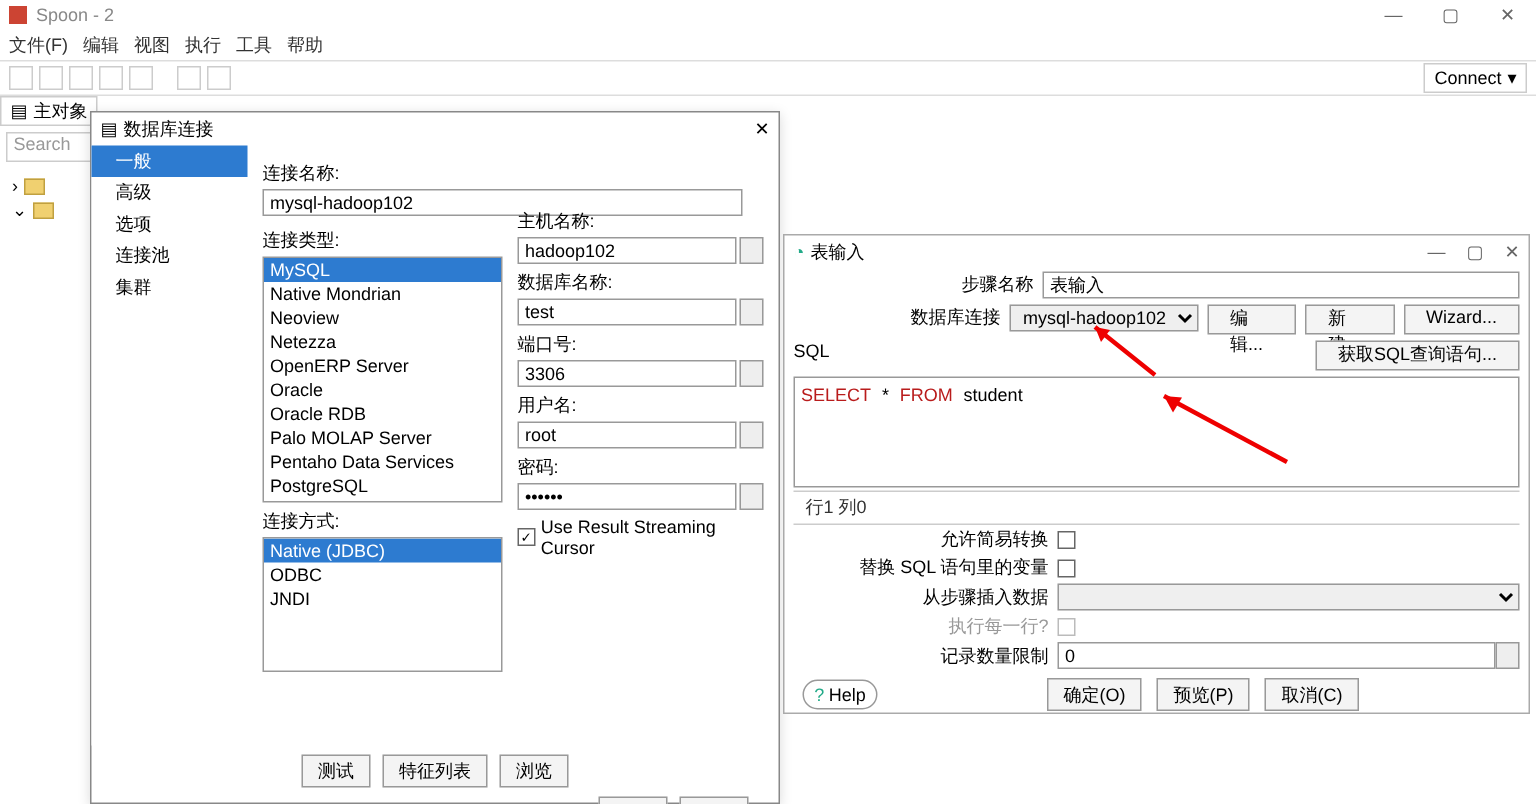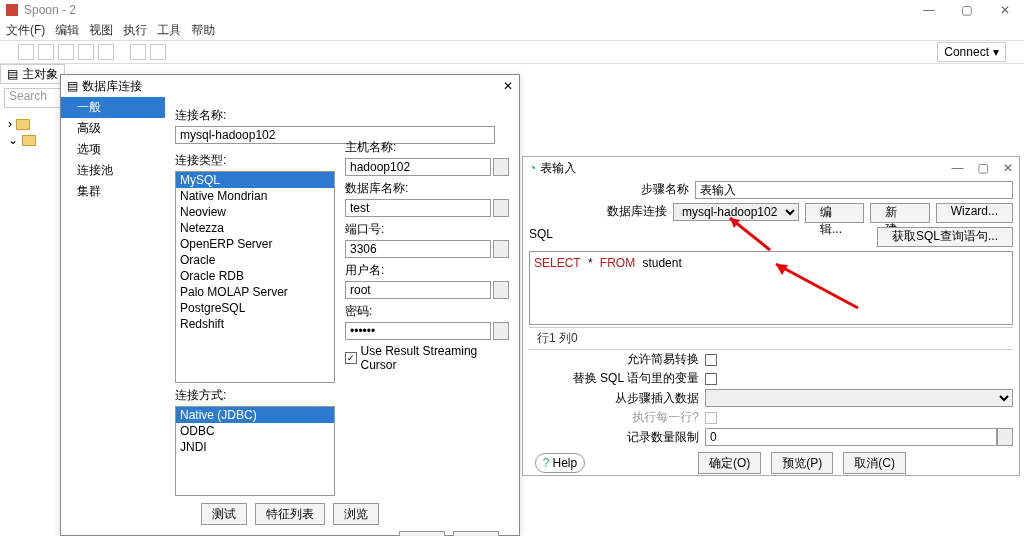--- a/index.html
+++ b/index.html
@@ -5,21 +5,21 @@
 * { box-sizing: border-box; font-family: "Microsoft YaHei", "Segoe UI", sans-serif; font-size: 12px; }
 body { margin: 0; background: #fff; width: 1024px; height: 536px; position: relative; overflow: hidden; }
 
 .titlebar { height: 20px; background: #fff; display: flex; align-items: center; padding: 0 6px; color: #888; }
 .titlebar .icon { width: 12px; height: 12px; background: #c43; margin-right: 6px; }
 .winbtns { position: absolute; top: 0; right: 0; display: flex; }
 .winbtns span { width: 38px; height: 20px; display: flex; align-items: center; justify-content: center; color: #666; }
 
 .menubar { height: 20px; display: flex; align-items: center; padding: 0 6px; gap: 10px; color: #333; }
 
-.toolbar { height: 24px; border-top: 1px solid #ddd; border-bottom: 1px solid #ddd; display: flex; align-items: center; padding: 0 18px; gap: 4px; }
+.toolbar { height: 24px; border-top: 1px solid #ddd; border-bottom: 1px solid #ddd; display: flex; align-items: center; padding: 0 6px; gap: 4px; }
 .tbicon { width: 16px; height: 16px; border: 1px solid #ccc; }
 .connect { margin-left: auto; padding: 2px 6px; border: 1px solid #ccc; display: flex; align-items: center; gap: 4px; }
 
 .leftpanel { position: absolute; left: 0; top: 64px; width: 200px; }
 .tab { height: 20px; border: 1px solid #ccc; padding: 2px 6px; display: inline-flex; align-items: center; gap: 4px; }
 .search { width: 180px; height: 20px; border: 1px solid #ccc; margin: 4px; padding: 0 4px; color: #999; }
 .tree { padding: 4px 8px; }
 .tree .row { display: flex; align-items: center; gap: 4px; padding: 1px 0; }
 .fold { width: 14px; height: 11px; background: #f0d070; border: 1px solid #c0a040; }
 
@@ -29,21 +29,21 @@
 .modal-hdr .x { margin-left: auto; }
 .modal-body { display: flex; height: 400px; }
 .cat { width: 104px; background: #fff; }
 .cat .item { padding: 2px 16px; }
 .cat .sel { background: #2d7bd0; color: #fff; }
 .form { flex: 1; padding: 6px 10px; display: flex; gap: 10px; }
 .col1 { width: 160px; }
 .col2 { flex: 1; }
 .lbl { margin: 4px 0 2px; }
 .inp { width: 100%; height: 18px; border: 1px solid #999; padding: 0 4px; display: flex; align-items: center; }
-.listbox { border: 1px solid #999; height: 212px; overflow: hidden; }
+.listbox { border: 1px solid #999; height: 164px; overflow: hidden; }
 .listbox .li { padding: 1px 4px; }
 .listbox .sel { background: #2d7bd0; color: #fff; }
 .withbtn { display: flex; gap: 2px; }
 .withbtn .inp { flex: 1; }
 .sq { width: 16px; height: 18px; border: 1px solid #999; background: #eee; }
 .chk { display: flex; align-items: center; gap: 4px; margin-top: 4px; }
 .modal-ftr { display: flex; justify-content: center; gap: 8px; padding: 6px; }
 .btn { height: 22px; padding: 0 10px; border: 1px solid #999; background: #f4f4f4; display: flex; align-items: center; }
 
 
@@ -143,20 +143,21 @@
         <div class="lbl" style="margin-top:8px">连接类型:</div>
         <div class="listbox">
           <div class="li sel">MySQL</div>
           <div class="li">Native Mondrian</div>
           <div class="li">Neoview</div>
           <div class="li">Netezza</div>
           <div class="li">OpenERP Server</div>
           <div class="li">Oracle</div>
           <div class="li">Oracle RDB</div>
           <div class="li">Palo MOLAP Server</div>
+          <div class="li">Pentaho Data Services</div>
           <div class="li">PostgreSQL</div>
           <div class="li">Redshift</div>
 
         </div>
         <div class="lbl">连接方式:</div>
         <div class="listbox" style="height:90px">
           <div class="li sel">Native (JDBC)</div>
           <div class="li">ODBC</div>
           <div class="li">JNDI</div>
         </div>

